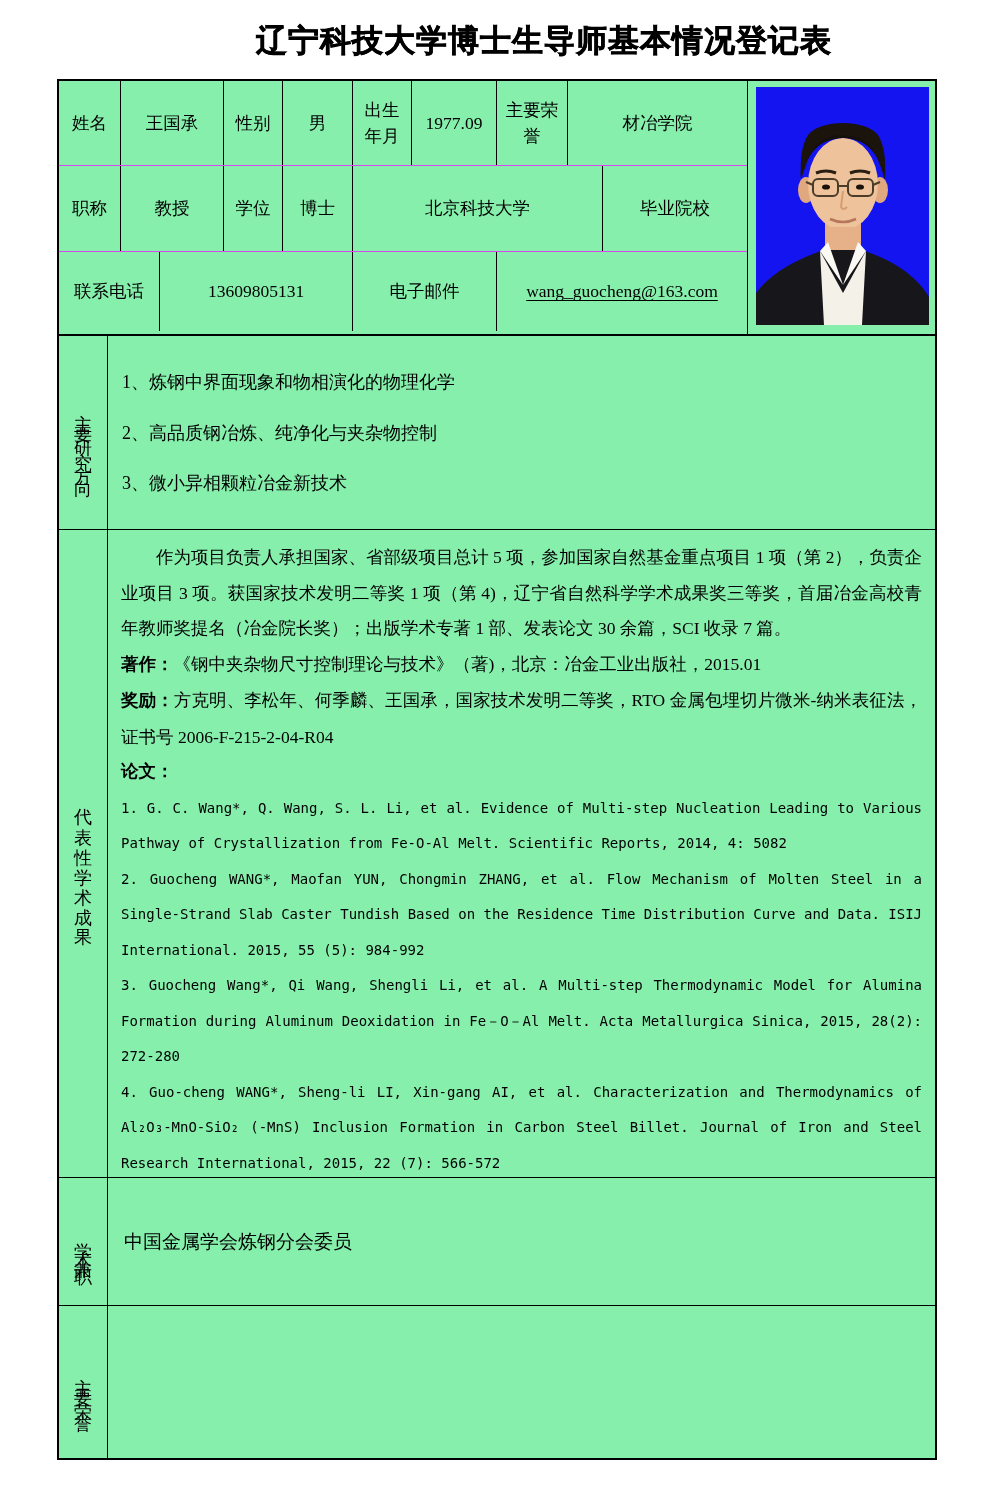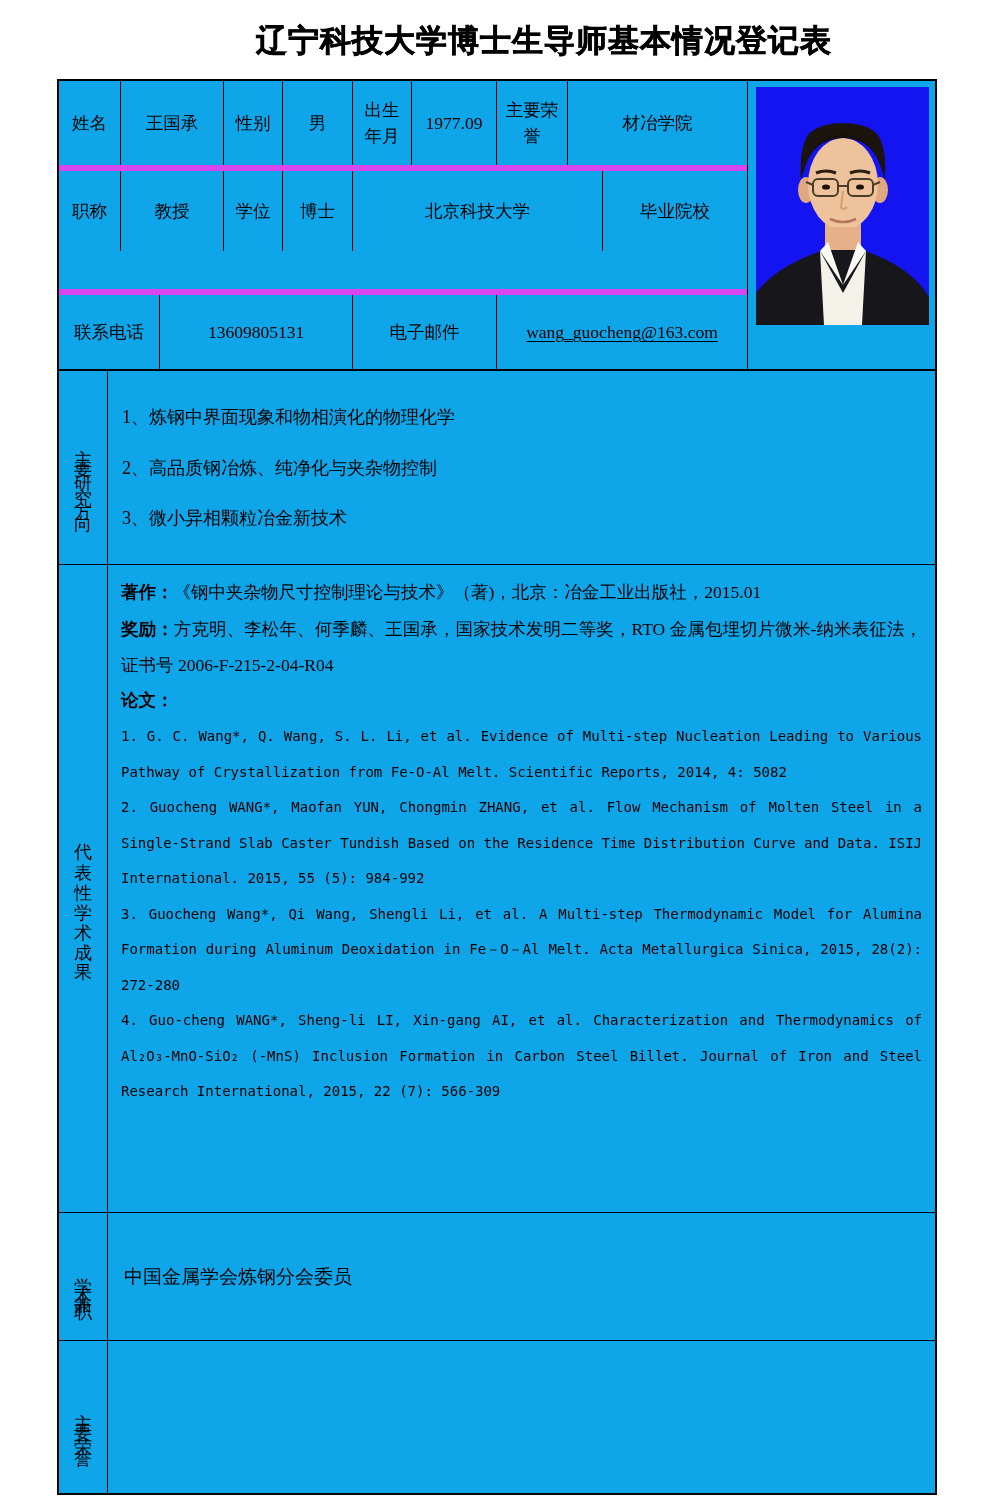--- a/index.html
+++ b/index.html
@@ -11,35 +11,35 @@
   }
   .page-title {
     position: absolute; left: 0; top: 20px; width: 1000px;
     text-align: center;
     font-family: "Liberation Sans", "DejaVu Sans", sans-serif;
     font-weight: 900; font-size: 31px; letter-spacing: 1px; margin-left: 44px;
     -webkit-text-stroke: 0.6px #000;
   }
   .form-table {
     position: absolute; left: 57px; top: 79px; width: 880px;
-    border: 2px solid #000; background: #0ea5e9;
+    border: 2px solid #000; background: #86efac;
     display: flex; flex-direction: column;
   }
   
   .top-block { display: flex; border-bottom: 1px solid #000; }
   .info-grid { width: 688px; display: flex; flex-direction: column; }
   .info-row { display: flex; }
-  .info-row + .info-row { border-top: 6px solid #d946ef; }
+  .info-row + .info-row { border-top: 1px solid #d946ef; }
   .cell {
     display: flex; align-items: center; justify-content: center;
     text-align: center; font-size: 17.5px; line-height: 1.5;
     padding: 2px 3px; border-right: 1px solid #000;
   }
   .cell:last-child { border-right: none; }
-  .r1 { height: 84px; } .r2 { height: 86px; } .r3 { height: 80px; margin-top: 38px; }
+  .r1 { height: 84px; } .r2 { height: 86px; } .r3 { height: 80px; }
   .email-value { text-decoration: underline; text-underline-offset: 3px; }
   .photo-cell {
     width: 188px; border-left: 1px solid #000;
     padding: 6px 6px 9px 8px; display: flex;
     align-items: flex-start; justify-content: flex-start;
   }
   .photo-frame { width: 173px; height: 238px; display: block; }
   
   .section { display: flex; border-top: 1px solid #000; }
   .section:first-child { border-top: none; }
@@ -165,27 +165,28 @@
       <div>2、高品质钢冶炼、纯净化与夹杂物控制</div>
       <div>3、微小异相颗粒冶金新技术</div>
     </div>
   </div>
 
   <div class="section sec-achieve">
     <div class="sec-label">
       <span class="v-text ls-achieve">代表性学术成果</span>
     </div>
     <div class="sec-content achieve-body">
+      <p class="indent2">作为项目负责人承担国家、省部级项目总计 5 项，参加国家自然基金重点项目 1 项（第 2），负责企业项目 3 项。获国家技术发明二等奖 1 项（第 4)，辽宁省自然科学学术成果奖三等奖，首届冶金高校青年教师奖提名（冶金院长奖）；出版学术专著 1 部、发表论文 30 余篇，SCI 收录 7 篇。</p>
       <p><span class="lbl-bold">著作：</span><span>《钢中夹杂物尺寸控制理论与技术》（著)，北京：冶金工业出版社，2015.01</span></p>
       <p><span class="lbl-bold">奖励：</span><span>方克明、李松年、何季麟、王国承，国家技术发明二等奖，RTO 金属包埋切片微米-纳米表征法，证书号 2006-F-215-2-04-R04</span></p>
       <p class="lbl-bold">论文：</p>
       <p class="paper-item">1. G. C. Wang*, Q. Wang, S. L. Li, et al. Evidence of Multi-step Nucleation Leading to Various Pathway of Crystallization from Fe-O-Al Melt. Scientific Reports, 2014, 4: 5082</p>
       <p class="paper-item">2. Guocheng WANG*, Maofan YUN, Chongmin ZHANG, et al. Flow Mechanism of Molten Steel in a Single-Strand Slab Caster Tundish Based on the Residence Time Distribution Curve and Data. ISIJ International. 2015, 55 (5): 984-992</p>
       <p class="paper-item">3. Guocheng Wang*, Qi Wang, Shengli Li, et al. A Multi-step Thermodynamic Model for Alumina Formation during Aluminum Deoxidation in Fe－O－Al Melt. Acta Metallurgica Sinica, 2015, 28(2): 272-280</p>
-      <p class="paper-item">4. Guo-cheng WANG*, Sheng-li LI, Xin-gang AI, et al. Characterization and Thermodynamics of Al₂O₃-MnO-SiO₂ (-MnS) Inclusion Formation in Carbon Steel Billet. Journal of Iron and Steel Research International, 2015, 22 (7): 566-309</p>
+      <p class="paper-item">4. Guo-cheng WANG*, Sheng-li LI, Xin-gang AI, et al. Characterization and Thermodynamics of Al₂O₃-MnO-SiO₂ (-MnS) Inclusion Formation in Carbon Steel Billet. Journal of Iron and Steel Research International, 2015, 22 (7): 566-572</p>
     </div>
   </div>
 
   <div class="section sec-positions">
     <div class="sec-label">
       <span class="v-text ls-positions">学术兼职</span>
     </div>
     <div class="sec-content single-line-content">中国金属学会炼钢分会委员</div>
   </div>
 

